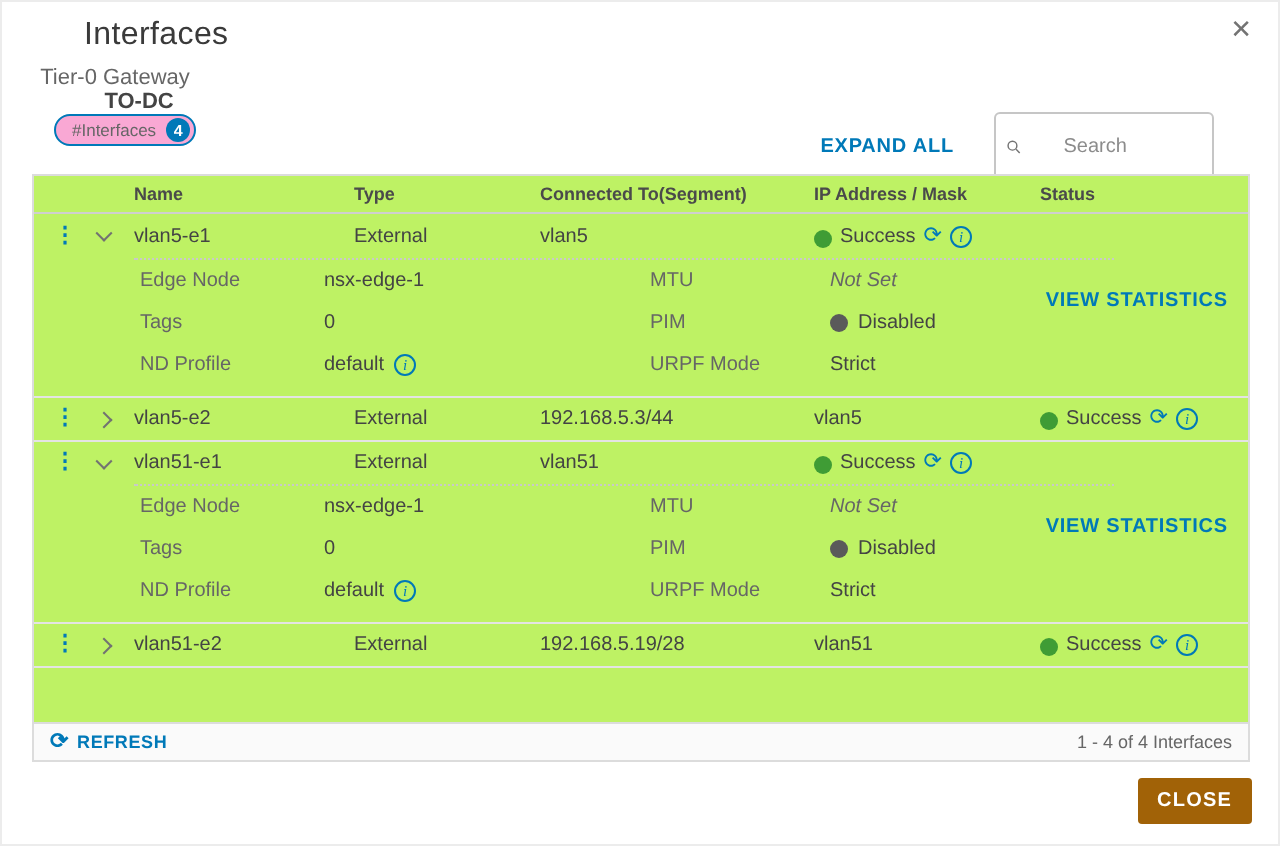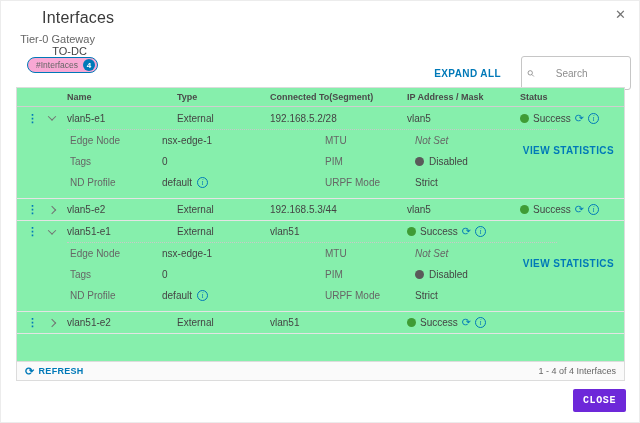--- a/index.html
+++ b/index.html
@@ -5,44 +5,44 @@
   * { margin:0; padding:0; box-sizing:border-box; }
   html,body { background:#fff; }
   body { width:640px; height:423px; font-family:"Liberation Sans", sans-serif; }
   .dialog { position:relative; width:640px; height:423px; background:#fff; border:1px solid #ececec; overflow:hidden; }
 
   
   .title { position:absolute; left:16px; top:8px; font-size:16px; font-weight:400; color:#3a3a3a; letter-spacing:0.2px;margin-left:25px; }
   .close-x { position:absolute; right:13px; top:7px; font-size:13px; color:#737373; cursor:pointer; line-height:1; }
   .gw-row { position:absolute; left:16px; top:32px; display:flex; align-items:center; font-size:11px;flex-direction:column; }
   .gw-label { color:#666; }
-  .gw-name { color:#444; margin-left:24px; }
+  .gw-name { color:#444; margin-left:24px;font-weight:bold; }
   .if-badge { margin-left:10px; display:flex; align-items:center; gap:5px; border:1px solid #0079b8; border-radius:10px; padding:1px 2px 1px 8px; background:#f9a8d4; }
   .if-badge-label { font-size:8.5px; color:#666; }
   .if-badge-count { background:#0079b8; color:#fff; width:12px; height:12px; border-radius:50%; font-size:8px; display:flex; align-items:center; justify-content:center; font-weight:bold; }
 
   
-  .toolbar { position:absolute; right:8px; top:55px; display:flex; align-items:center; gap:20px; }
+  .toolbar { position:absolute; right:32px; top:55px; display:flex; align-items:center; gap:20px; }
   .expand-all { color:#0079b8; font-size:10px; font-weight:bold; letter-spacing:0.4px; cursor:pointer; }
   .search-box { width:110px; height:19px; border:1px solid #c6c6c6; border-radius:3px; display:flex; align-items:center; padding:16px 5px; gap:21px; background:#fff; }
   .search-box input { border:none; outline:none; width:100%; font-size:10px; color:#444; font-family:"Liberation Sans", sans-serif; }
   .search-box input::placeholder { color:#8c8c8c; }
 
   
-  .table { position:absolute; left:15px; top:86px; width:609px; border:1px solid #dcdcdc; background:#86efac; }
+  .table { position:absolute; left:15px; top:86px; width:609px; border:1px solid #dcdcdc; background:#bef264; }
   .grid { display:grid; grid-template-columns:50px 110px 93px 137px 113px 1fr; align-items:center; }
   .thead { height:19px; border-bottom:1px solid #cfcfcf; font-size:9px; font-weight:bold; color:#4a4a4a; }
   .main-row { height:22px; font-size:10px; color:#444; }
   .bordered { border-top:1px solid #e4e4e4; }
   .controls { display:flex; align-items:center; gap:11px; padding-left:10px; }
   .menu-dots { color:#0079b8; font-size:11px; font-weight:bold; line-height:1; cursor:pointer; }
   .chev { width:6px; height:6px; border-right:1.4px solid #727272; border-bottom:1.4px solid #727272; display:inline-block; cursor:pointer; }
   .chev.down { transform:rotate(45deg) translate(-1px,-1px); }
   .chev.right { transform:rotate(-45deg); }
-  .status-cell { display:flex; align-items:center; gap:4px; }
+  .status-cell { display:flex; align-items:flex-end; gap:4px; }
   .dot { width:9px; height:9px; border-radius:50%; display:inline-block; }
   .dot.green { background:#3f9c35; }
   .dot.dark { background:#5a5a5a; }
   .refresh-glyph { color:#0079b8; font-size:11px; line-height:1; cursor:pointer; }
   .info-icon { width:11px; height:11px; border:1px solid #0079b8; border-radius:50%; color:#0079b8; font-size:7.5px; display:inline-flex; align-items:center; justify-content:center; font-style:italic; font-family:"Liberation Serif", serif; cursor:pointer; }
 
   
   .detail { position:relative; padding-bottom:5px; font-size:10px; }
   .detail-sep { border-top:1px dotted #c9c9c9; margin-left:50px; width:490px; }
   .detail-line { display:grid; grid-template-columns:92px 163px 90px 1fr; margin-left:53px; height:21px; align-items:center; }
@@ -52,21 +52,21 @@
   .view-stats { position:absolute; right:10px; top:16px; color:#0079b8; font-size:10px; font-weight:bold; letter-spacing:0.4px; cursor:pointer;margin-left:28px; }
 
   .filler { height:28px; }
 
   
   .table-footer { height:19px; border-top:1px solid #dcdcdc; background:#fafafa; display:flex; align-items:center; justify-content:space-between; padding:0 8px; }
   .refresh-link { display:flex; align-items:center; gap:4px; color:#0079b8; font-size:9px; font-weight:bold; letter-spacing:0.3px; cursor:pointer; }
   .pagination { color:#666; font-size:9px; }
 
   
-  .close-btn { position:absolute; right:13px; bottom:10px; background:#6d28d9; color:#fff; border:none; font-size:10px; font-weight:bold; letter-spacing:0.6px; padding:6px 10px; border-radius:2px; cursor:pointer; font-family:Liberation Mono, monospace; }
+  .close-btn { position:absolute; right:13px; bottom:10px; background:#a16207; color:#fff; border:none; font-size:10px; font-weight:bold; letter-spacing:0.6px; padding:6px 10px; border-radius:2px; cursor:pointer; font-family:Liberation Sans, sans-serif; }
 </style>
 </head>
 <body>
 
 <div class="dialog">
 
   <div class="title">Interfaces</div>
   <span class="close-x">✕</span>
 
   <div class="gw-row">
@@ -100,21 +100,20 @@
       <div>Status</div>
     </div>
 
     <div class="grid main-row">
       <div class="controls">
         <span class="menu-dots">⋮</span>
         <span class="chev down"></span>
       </div>
       <div>vlan5-e1</div>
       <div>External</div>
-      <div>192.168.5.2/28</div>
       <div>vlan5</div>
       <div class="status-cell">
         <span class="dot green"></span>
         <span>Success</span>
         <span class="refresh-glyph">⟳</span>
         <span class="info-icon">i</span>
       </div>
     </div>
     <div class="detail">
       <div class="detail-sep"></div>
@@ -206,20 +205,21 @@
       <span class="view-stats">VIEW STATISTICS</span>
     </div>
 
     <div class="grid main-row bordered">
       <div class="controls">
         <span class="menu-dots">⋮</span>
         <span class="chev right"></span>
       </div>
       <div>vlan51-e2</div>
       <div>External</div>
+      <div>192.168.5.19/28</div>
       <div>vlan51</div>
       <div class="status-cell">
         <span class="dot green"></span>
         <span>Success</span>
         <span class="refresh-glyph">⟳</span>
         <span class="info-icon">i</span>
       </div>
     </div>
 
     <div class="filler bordered"></div>

